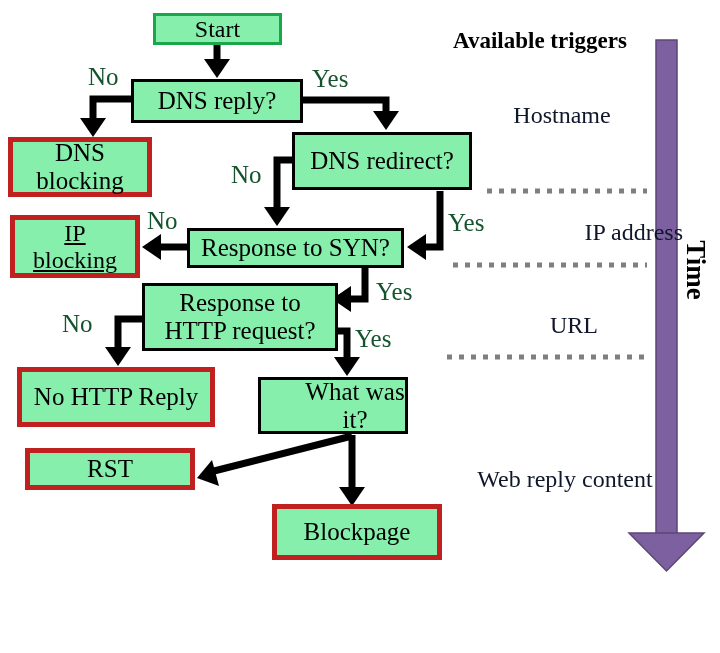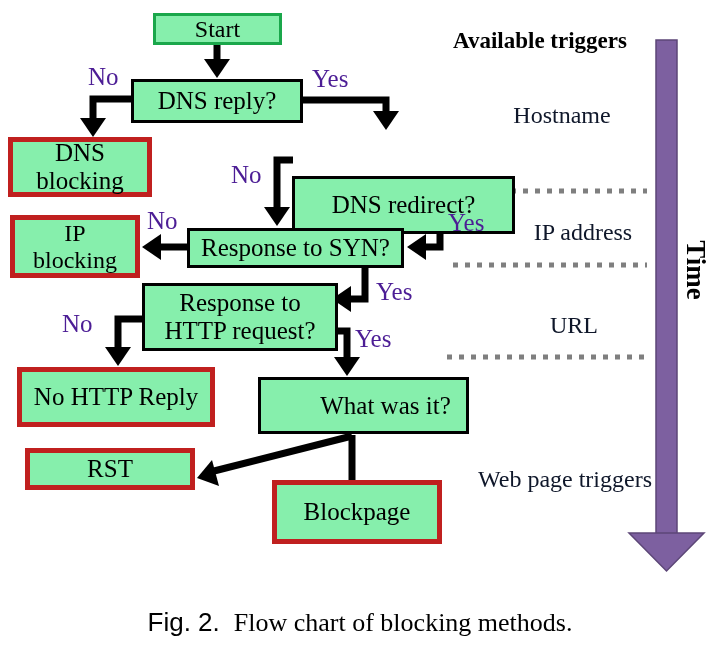--- a/index.html
+++ b/index.html
@@ -16,21 +16,21 @@
 
   .node {
     position:absolute; z-index:1; box-sizing:border-box; background:#86efac;
     display:flex; align-items:center; justify-content:center; text-align:center;
     font-size:25px; line-height:1.12; white-space:pre-line; color:#000;
   }
   .decision { border:3px solid var(--color-decision-border,#000000); }
   .blocking { border:5px solid var(--color-blocking-border,#c0201f); }
   .start    { border:3px solid var(--color-start-border,#1aa74b); }
 
-  .edge-label { position:absolute; z-index:1; font-size:25px; color:#4c1d95; }
+  .edge-label { position:absolute; z-index:1; font-size:25px; color:#14532d; }
 
   .trigger-label { position:absolute; z-index:1; width:200px; text-align:center; font-size:24px; color:#0f172a; }
   .triggers-title { position:absolute; z-index:1; width:220px; text-align:center; font-size:23px; font-weight:bold; color:#000; }
 
   .time-label {
     position:absolute; z-index:1; left:661px; top:254px; width:70px; height:32px;
     display:flex; align-items:center; justify-content:center;
     font-size:27px; font-weight:bold; transform:rotate(90deg); color:#000;
   }
 
@@ -98,52 +98,49 @@
       <polygon class="time-head" points="629,533 704,533 666.5,571"></polygon>
     </g>
   </svg>
 
   <div class="node start" style="left:153px; top:13px; width:129px; height:32px; font-size:24px;">Start</div>
 
   <div class="node decision" style="left:131px; top:79px; width:172px; height:44px;">DNS reply?</div>
 
   <div class="node blocking" style="left:8px; top:137px; width:144px; height:60px;">DNS blocking</div>
 
-  <div class="node decision" style="left:292px; top:132px; width:223px; height:58px;margin-top:44px;">DNS redirect?</div>
+  <div class="node decision" style="left:292px; top:132px; width:180px; height:58px;">DNS redirect?</div>
 
-  <div class="node blocking" style="left:10px; top:215px; width:130px; height:63px; font-size:24px;">IP
+  <div class="node blocking" style="left:10px; top:215px; width:130px; height:63px; font-size:24px;text-decoration:underline;">IP
 blocking</div>
 
   <div class="node decision" style="left:187px; top:228px; width:217px; height:40px;">Response to SYN?</div>
 
   <div class="node decision" style="left:142px; top:283px; width:196px; height:68px;">Response to
 HTTP request?</div>
 
   <div class="node blocking" style="left:17px; top:367px; width:198px; height:60px;">No HTTP Reply</div>
 
-  <div class="node decision" style="left:258px; top:377px; width:211px; height:57px;padding-left:44px;">What was it?</div>
+  <div class="node decision" style="left:258px; top:377px; width:150px; height:57px;padding-left:44px;">What was it?</div>
 
   <div class="node blocking" style="left:25px; top:448px; width:170px; height:42px;">RST</div>
 
-  <div class="node blocking" style="left:272px; top:480px; width:170px; height:64px;">Blockpage</div>
+  <div class="node blocking" style="left:272px; top:504px; width:170px; height:56px;">Blockpage</div>
 
   <div class="edge-label" style="left:88px;  top:63px;">No</div>
   <div class="edge-label" style="left:312px; top:65px;">Yes</div>
   <div class="edge-label" style="left:231px; top:161px;">No</div>
   <div class="edge-label" style="left:448px; top:209px;">Yes</div>
   <div class="edge-label" style="left:147px; top:207px;">No</div>
   <div class="edge-label" style="left:376px; top:278px;">Yes</div>
   <div class="edge-label" style="left:62px;  top:310px;">No</div>
   <div class="edge-label" style="left:355px; top:325px;">Yes</div>
 
   <div class="triggers-title" style="left:430px; top:28px;">Available triggers</div>
   <div class="trigger-label" style="left:462px; top:102px;">Hostname</div>
-  <div class="trigger-label" style="left:483px; top:219px;">IP address</div>
+  <div class="trigger-label" style="left:483px; top:219px;text-align:right;">IP address</div>
   <div class="trigger-label" style="left:474px; top:312px;">URL</div>
-  <div class="trigger-label" style="left:465px; top:466px;">Web page triggers</div>
+  <div class="trigger-label" style="left:465px; top:466px;">Web reply content</div>
 
   <div class="time-label">Time</div>
 
-  <div class="caption">
-    <span class="fig-label">Fig. 2.</span><span>Flow chart of blocking methods.</span>
-  </div>
 
 </div>
 
 </body></html>

